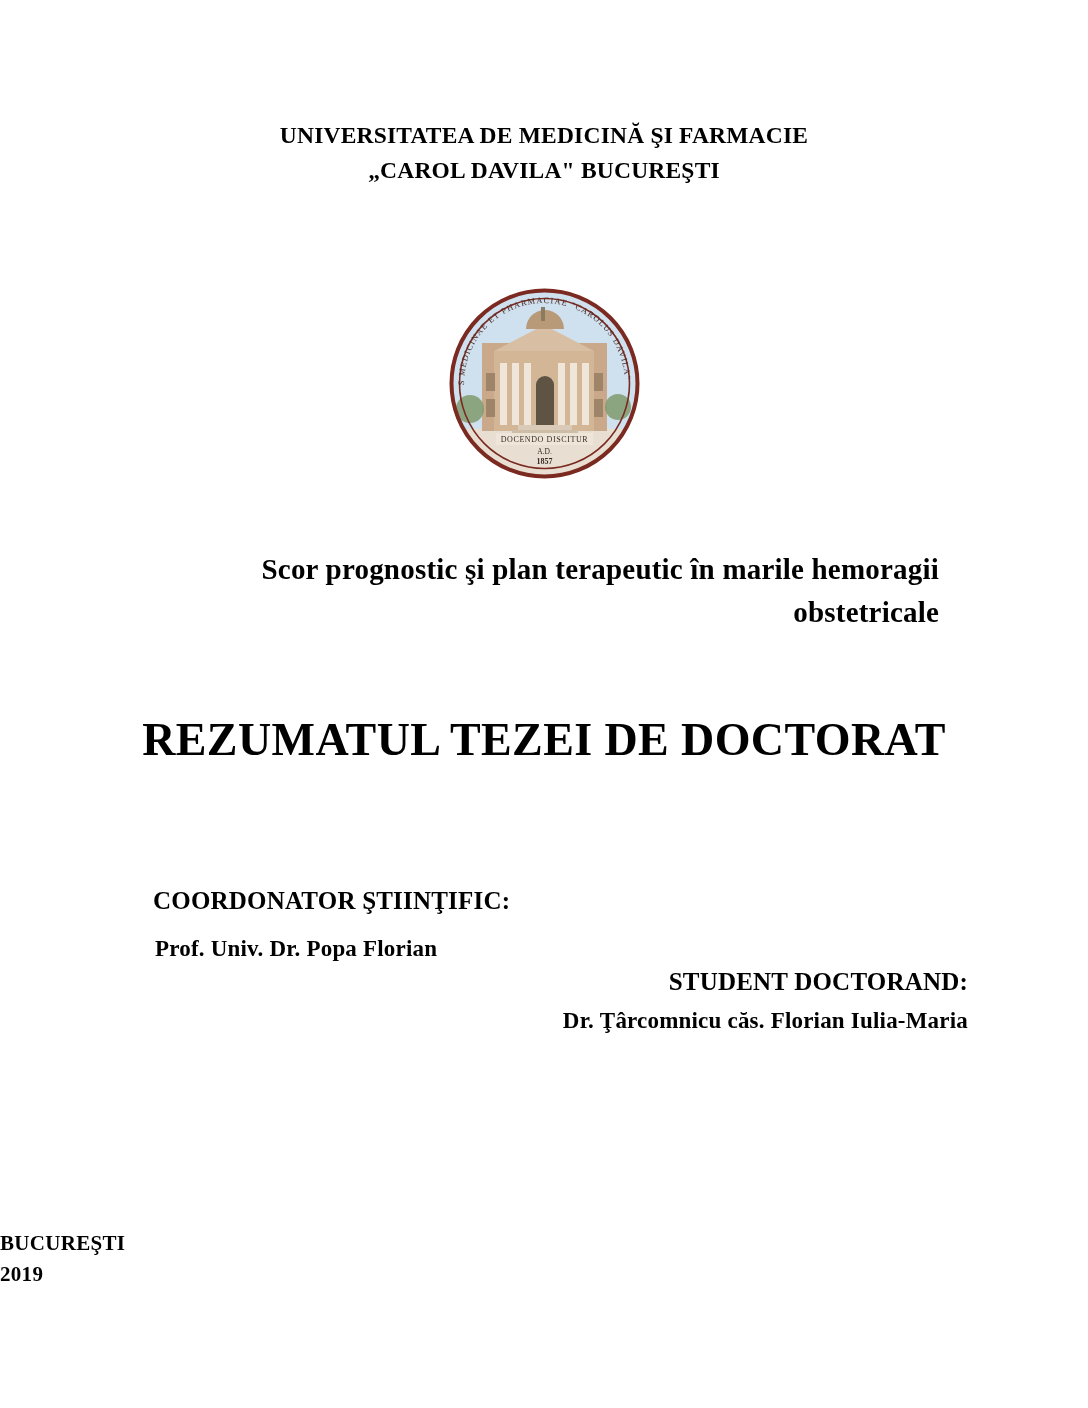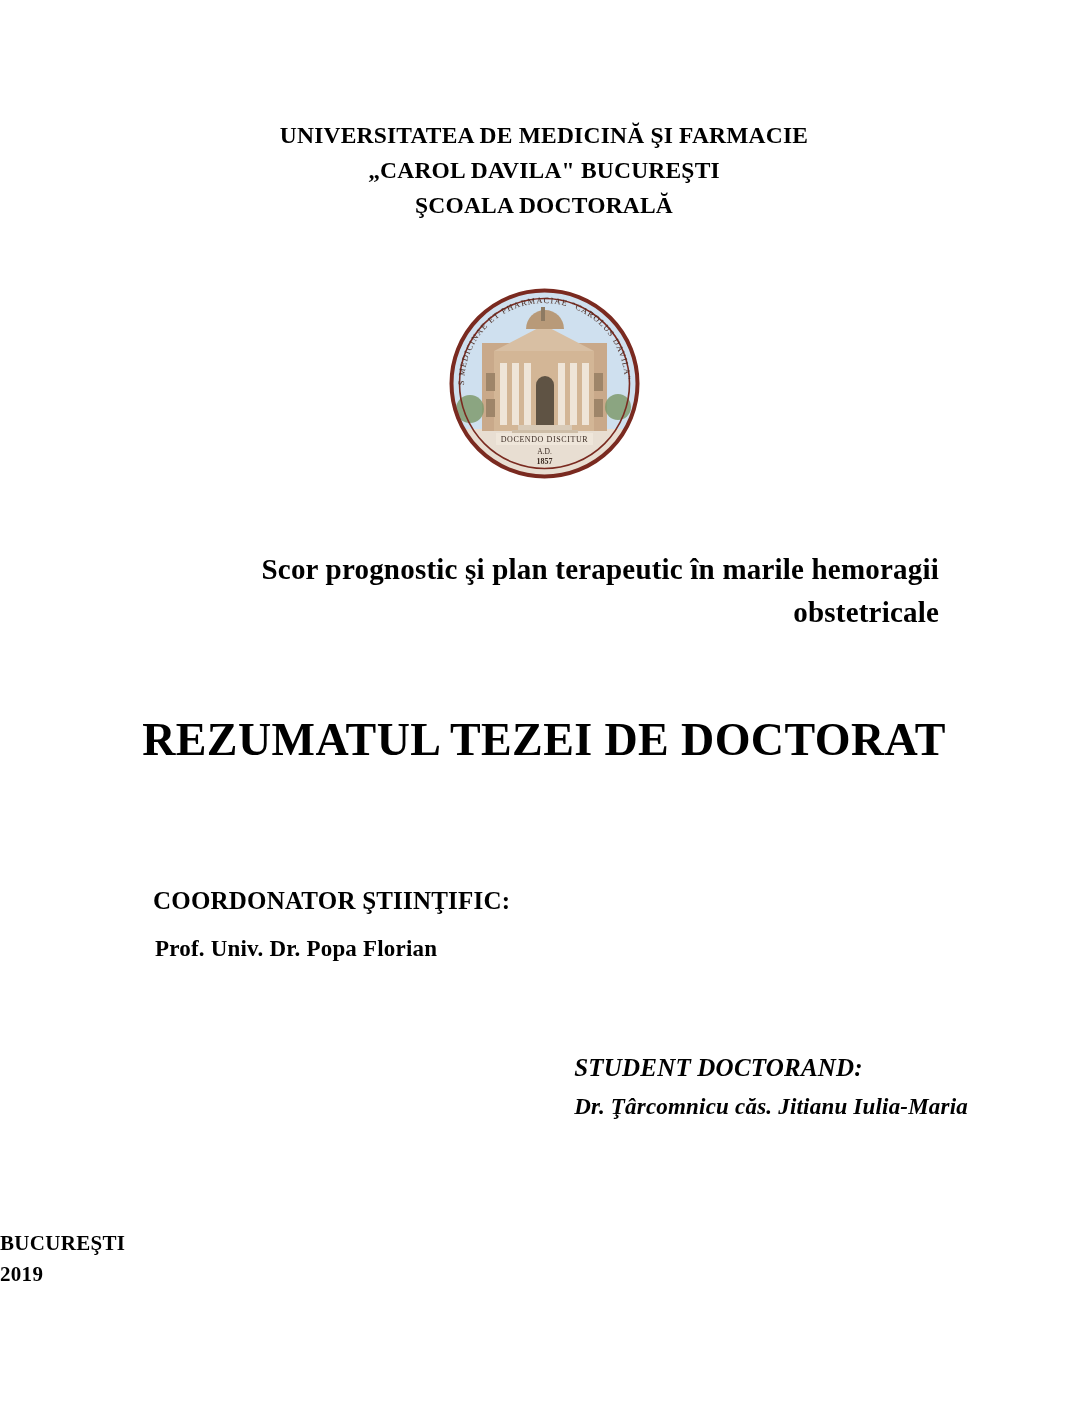--- a/index.html
+++ b/index.html
@@ -94,24 +94,23 @@
     font-size: 23px;
     letter-spacing: 0.2px;
     line-height: 32px;
     padding-left: 10px;
     margin-top: 16px;
   }
 
   
   .student {
     position: absolute;
-    top: 1052px;
+    top: 966px;
     right: 120px;
-    text-align: left;
-    font-style: italic;
+    text-align: right;
   }
   .student .label {
     font-weight: bold;
     font-size: 25px;
     letter-spacing: 0.2px;
     line-height: 32px;
   }
   .student .name {
     font-weight: bold;
     font-size: 23px;
@@ -134,21 +133,20 @@
   }
 </style>
 </head>
 <body>
 
 <div class="page">
 
   <div class="header">
     <div>UNIVERSITATEA DE MEDICINĂ ŞI FARMACIE</div>
     <div>„CAROL DAVILA" BUCUREŞTI</div>
-    <div>ŞCOALA DOCTORALĂ</div>
   </div>
 
   <div class="emblem-wrap">
     <div class="emblem">
       <svg width="205" height="205" viewBox="0 0 205 205" xmlns="http://www.w3.org/2000/svg">
         <defs>
           <clipPath id="sealclip">
             <circle cx="102.5" cy="102.5" r="93"></circle>
           </clipPath>
           <path id="arcTop" d="M 22,102.5 A 80.5,80.5 0 0 1 183,102.5"></path>
@@ -211,21 +209,21 @@
 
   <div class="doc-type">REZUMATUL TEZEI DE DOCTORAT</div>
 
   <div class="supervisor">
     <div class="label">COORDONATOR ŞTIINŢIFIC:</div>
     <div class="name">Prof. Univ. Dr.  Popa Florian</div>
   </div>
 
   <div class="student">
     <div class="label">STUDENT DOCTORAND:</div>
-    <div class="name">Dr. Ţârcomnicu căs. Jitianu Iulia-Maria</div>
+    <div class="name">Dr. Ţârcomnicu căs. Florian Iulia-Maria</div>
   </div>
 
   <div class="footer">
     <div>BUCUREŞTI</div>
     <div>2019</div>
   </div>
 
 </div>
 
 </body></html>

